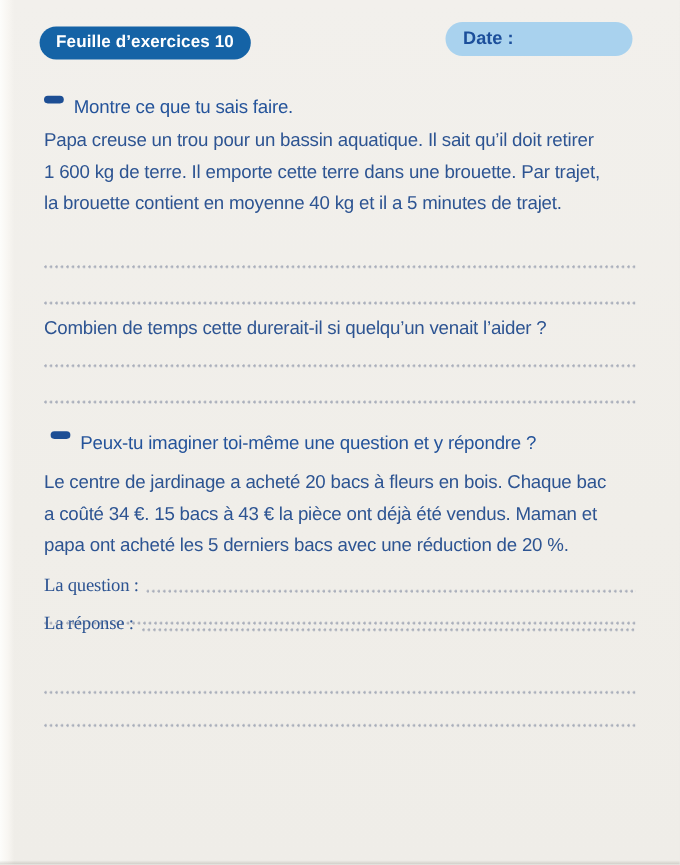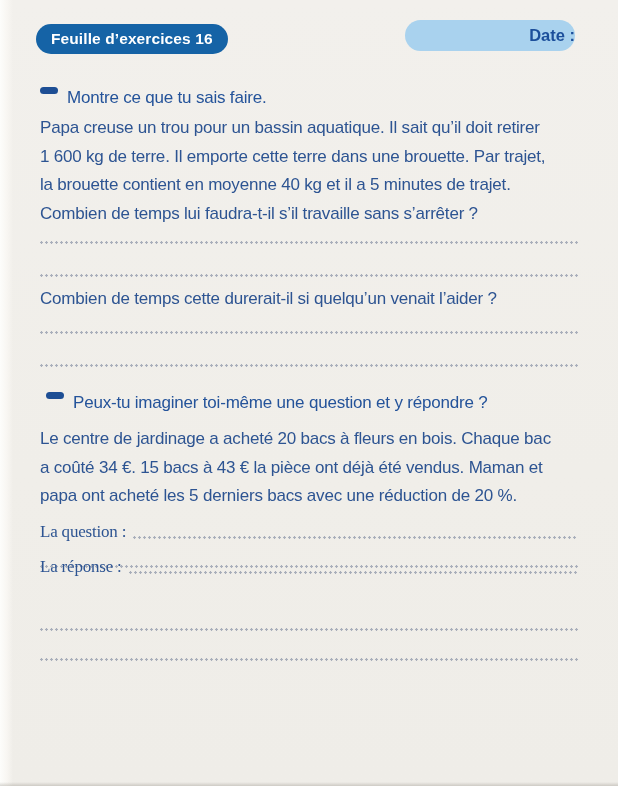--- a/index.html
+++ b/index.html
@@ -31,21 +31,21 @@
     padding:0 15px;border-radius:16px;
     background:#1563a6;
     color:#ffffff;font-size:15.5px;font-weight:700;letter-spacing:.1px;
     white-space:nowrap;
   }
   .date-pill{
     position:absolute;left:405px;top:20px;width:170px;height:31px;
     border-radius:16px;background:#a9d2ee;
     display:flex;align-items:center;
     padding-left:16px;box-sizing:border-box;
-    color:#1c4f9b;font-size:16.5px;font-weight:600;justify-content:flex-end;
+    color:#1c4f9b;font-size:16.5px;font-weight:600;
   }
   .heading{
     position:absolute;display:flex;
     color:#24539a;font-size:17px;font-weight:500;letter-spacing:-.2px;
     line-height:24px;white-space:nowrap;
   }
   .heading .dash{
     width:18px;height:7px;border-radius:4px;background:#1d4e94;
     margin-right:9px;flex:0 0 auto;margin-top:1px;
   }
@@ -86,37 +86,36 @@
   .row-q{top:521px;}
   .row-r{top:556px;}
 </style>
 </head>
 <body>
 
 <div class="page">
   <div class="edge-left"></div>
 
   <div class="badge">
-    <span>Feuille d’exercices 16</span>
+    <span>Feuille d’exercices 10</span>
   </div>
 
   <div class="date-pill">
     <span>Date :</span>
   </div>
 
   <div class="heading h1">
     <span class="dash"></span>
     <span>Montre ce que tu sais faire.</span>
   </div>
 
   <div class="para p1">
     <div class="line">Papa creuse un trou pour un bassin aquatique. Il sait qu’il doit retirer</div>
     <div class="line">1 600 kg de terre. Il emporte cette terre dans une brouette. Par trajet,</div>
     <div class="line">la brouette contient en moyenne 40 kg et il a 5 minutes de trajet.</div>
-    <div class="line">Combien de temps lui faudra-t-il s’il travaille sans s’arrêter ?</div>
   </div>
 
   <div class="dotline dots dl-a"></div>
   <div class="dotline dots dl-b"></div>
 
   <div class="subq">Combien de temps cette durerait-il si quelqu’un venait l’aider ?</div>
 
   <div class="dotline dots dl-c"></div>
   <div class="dotline dots dl-d"></div>
 

